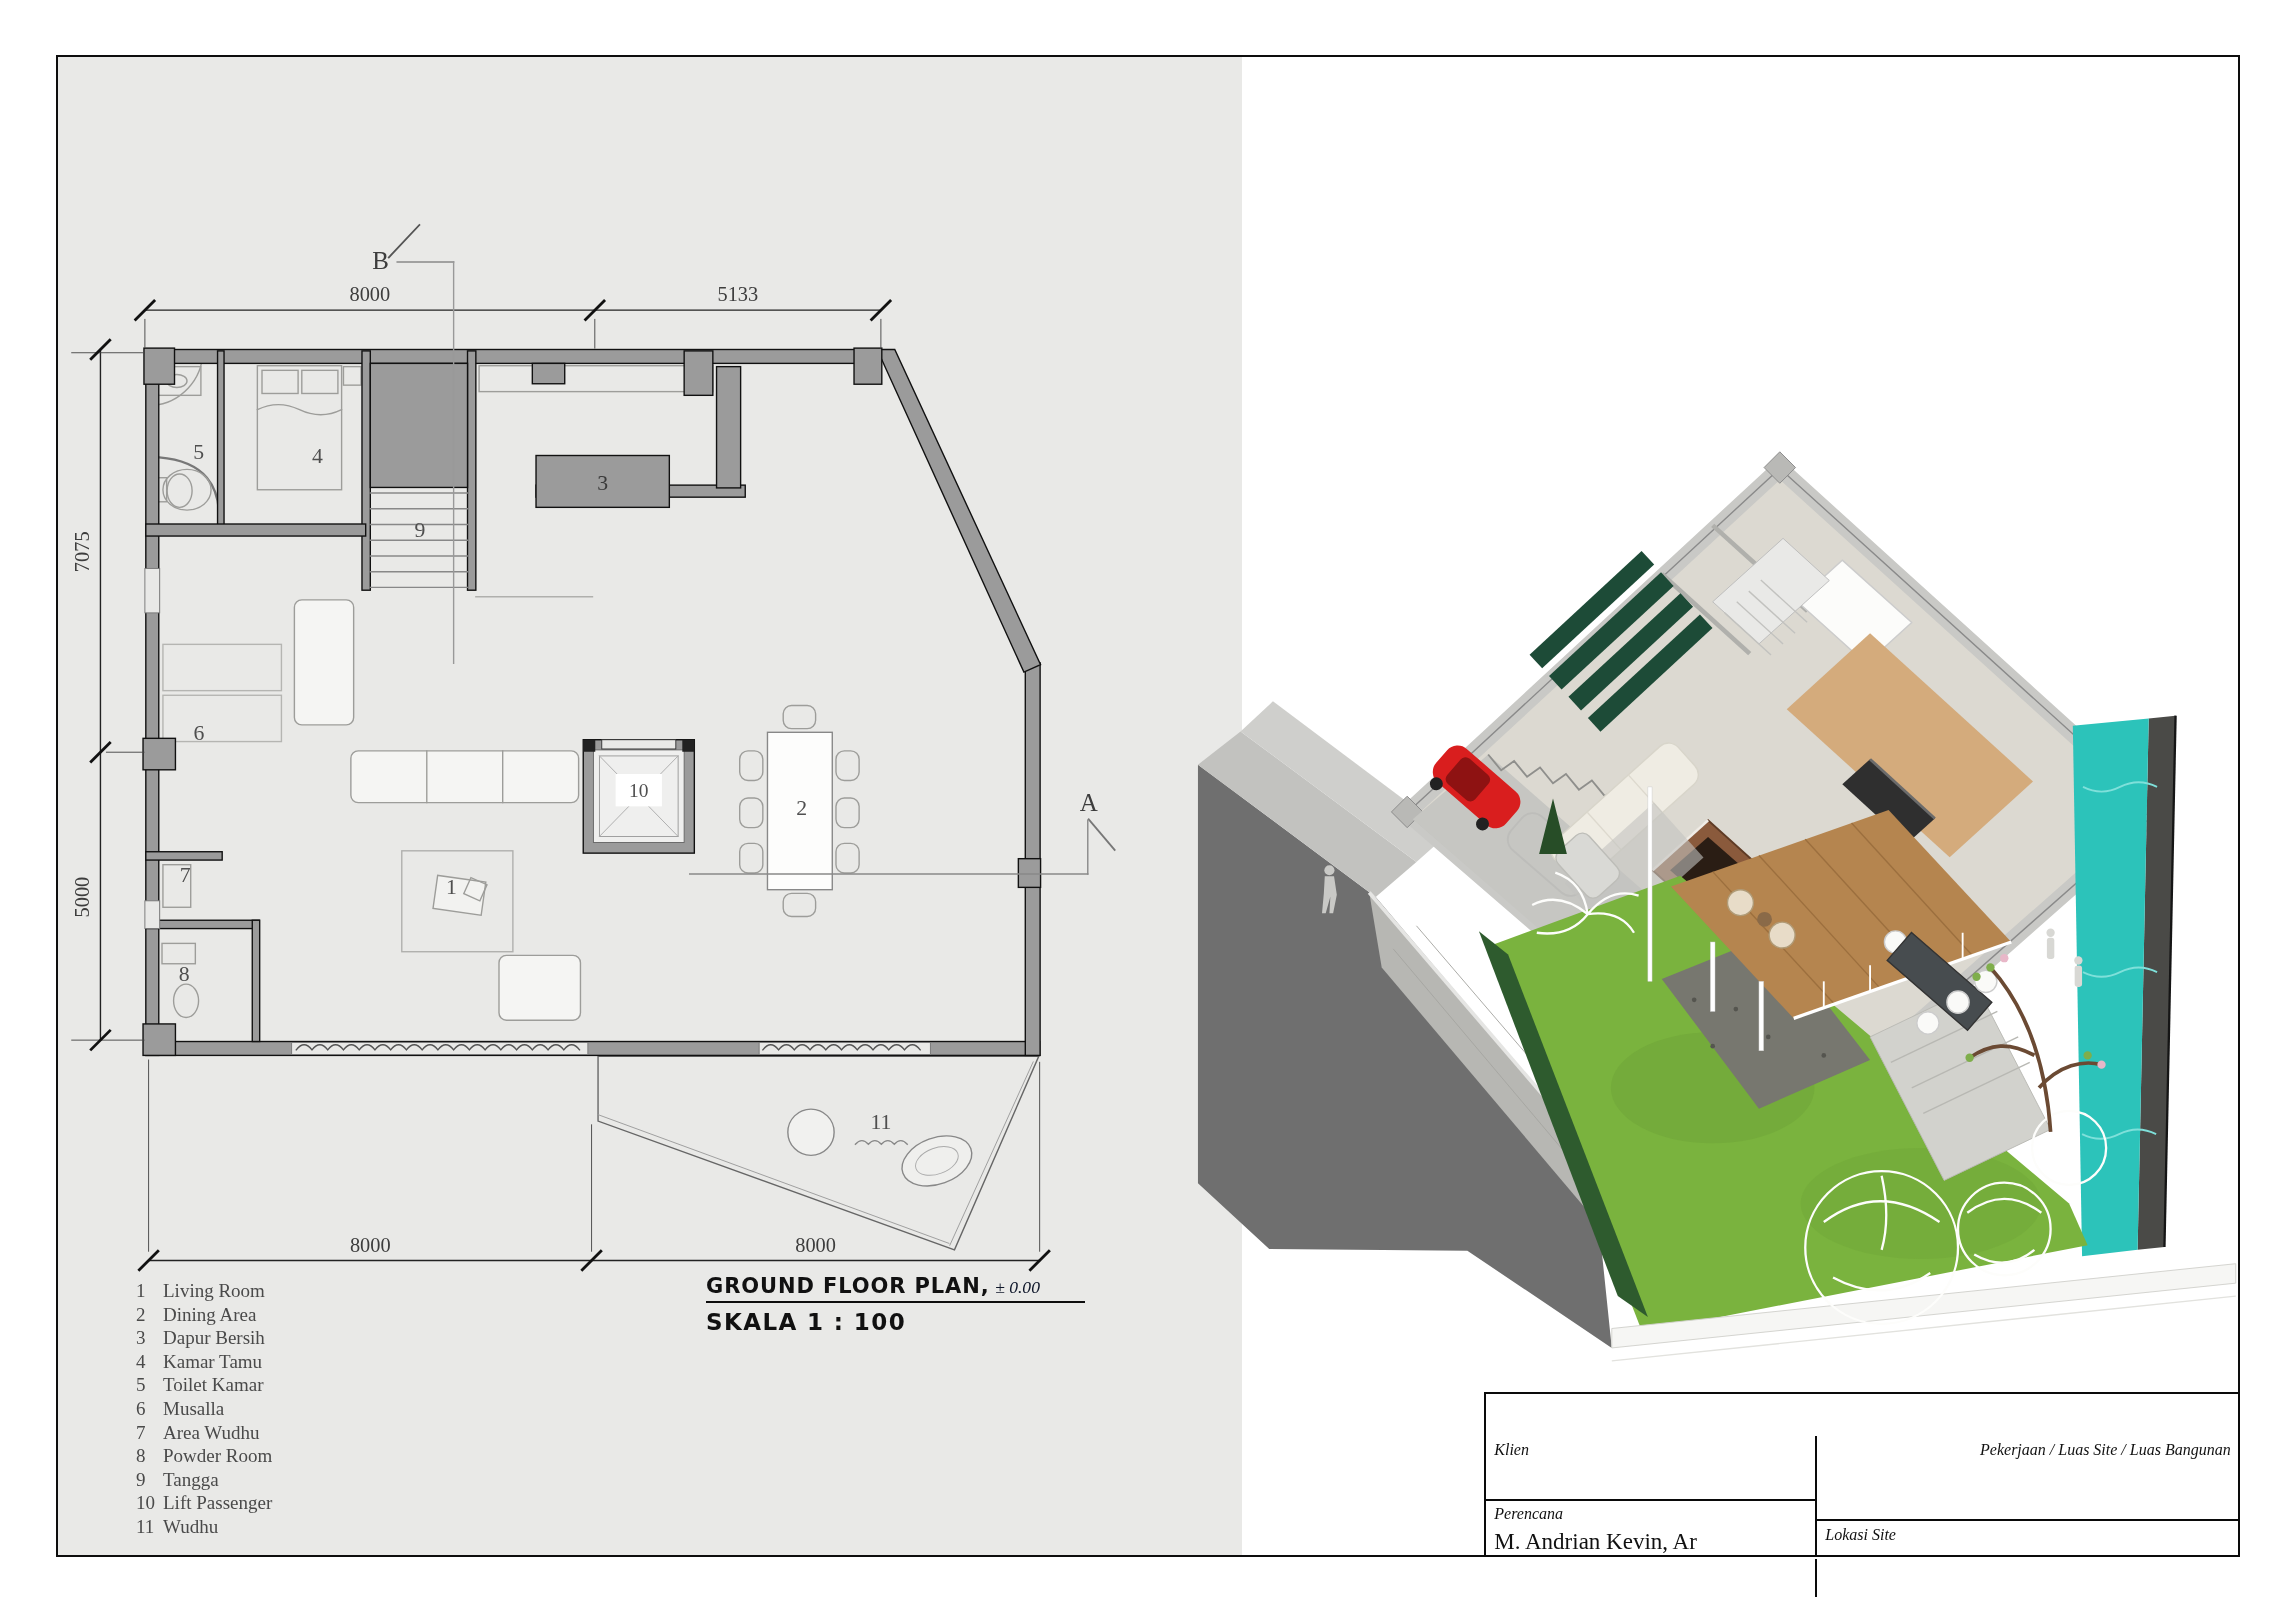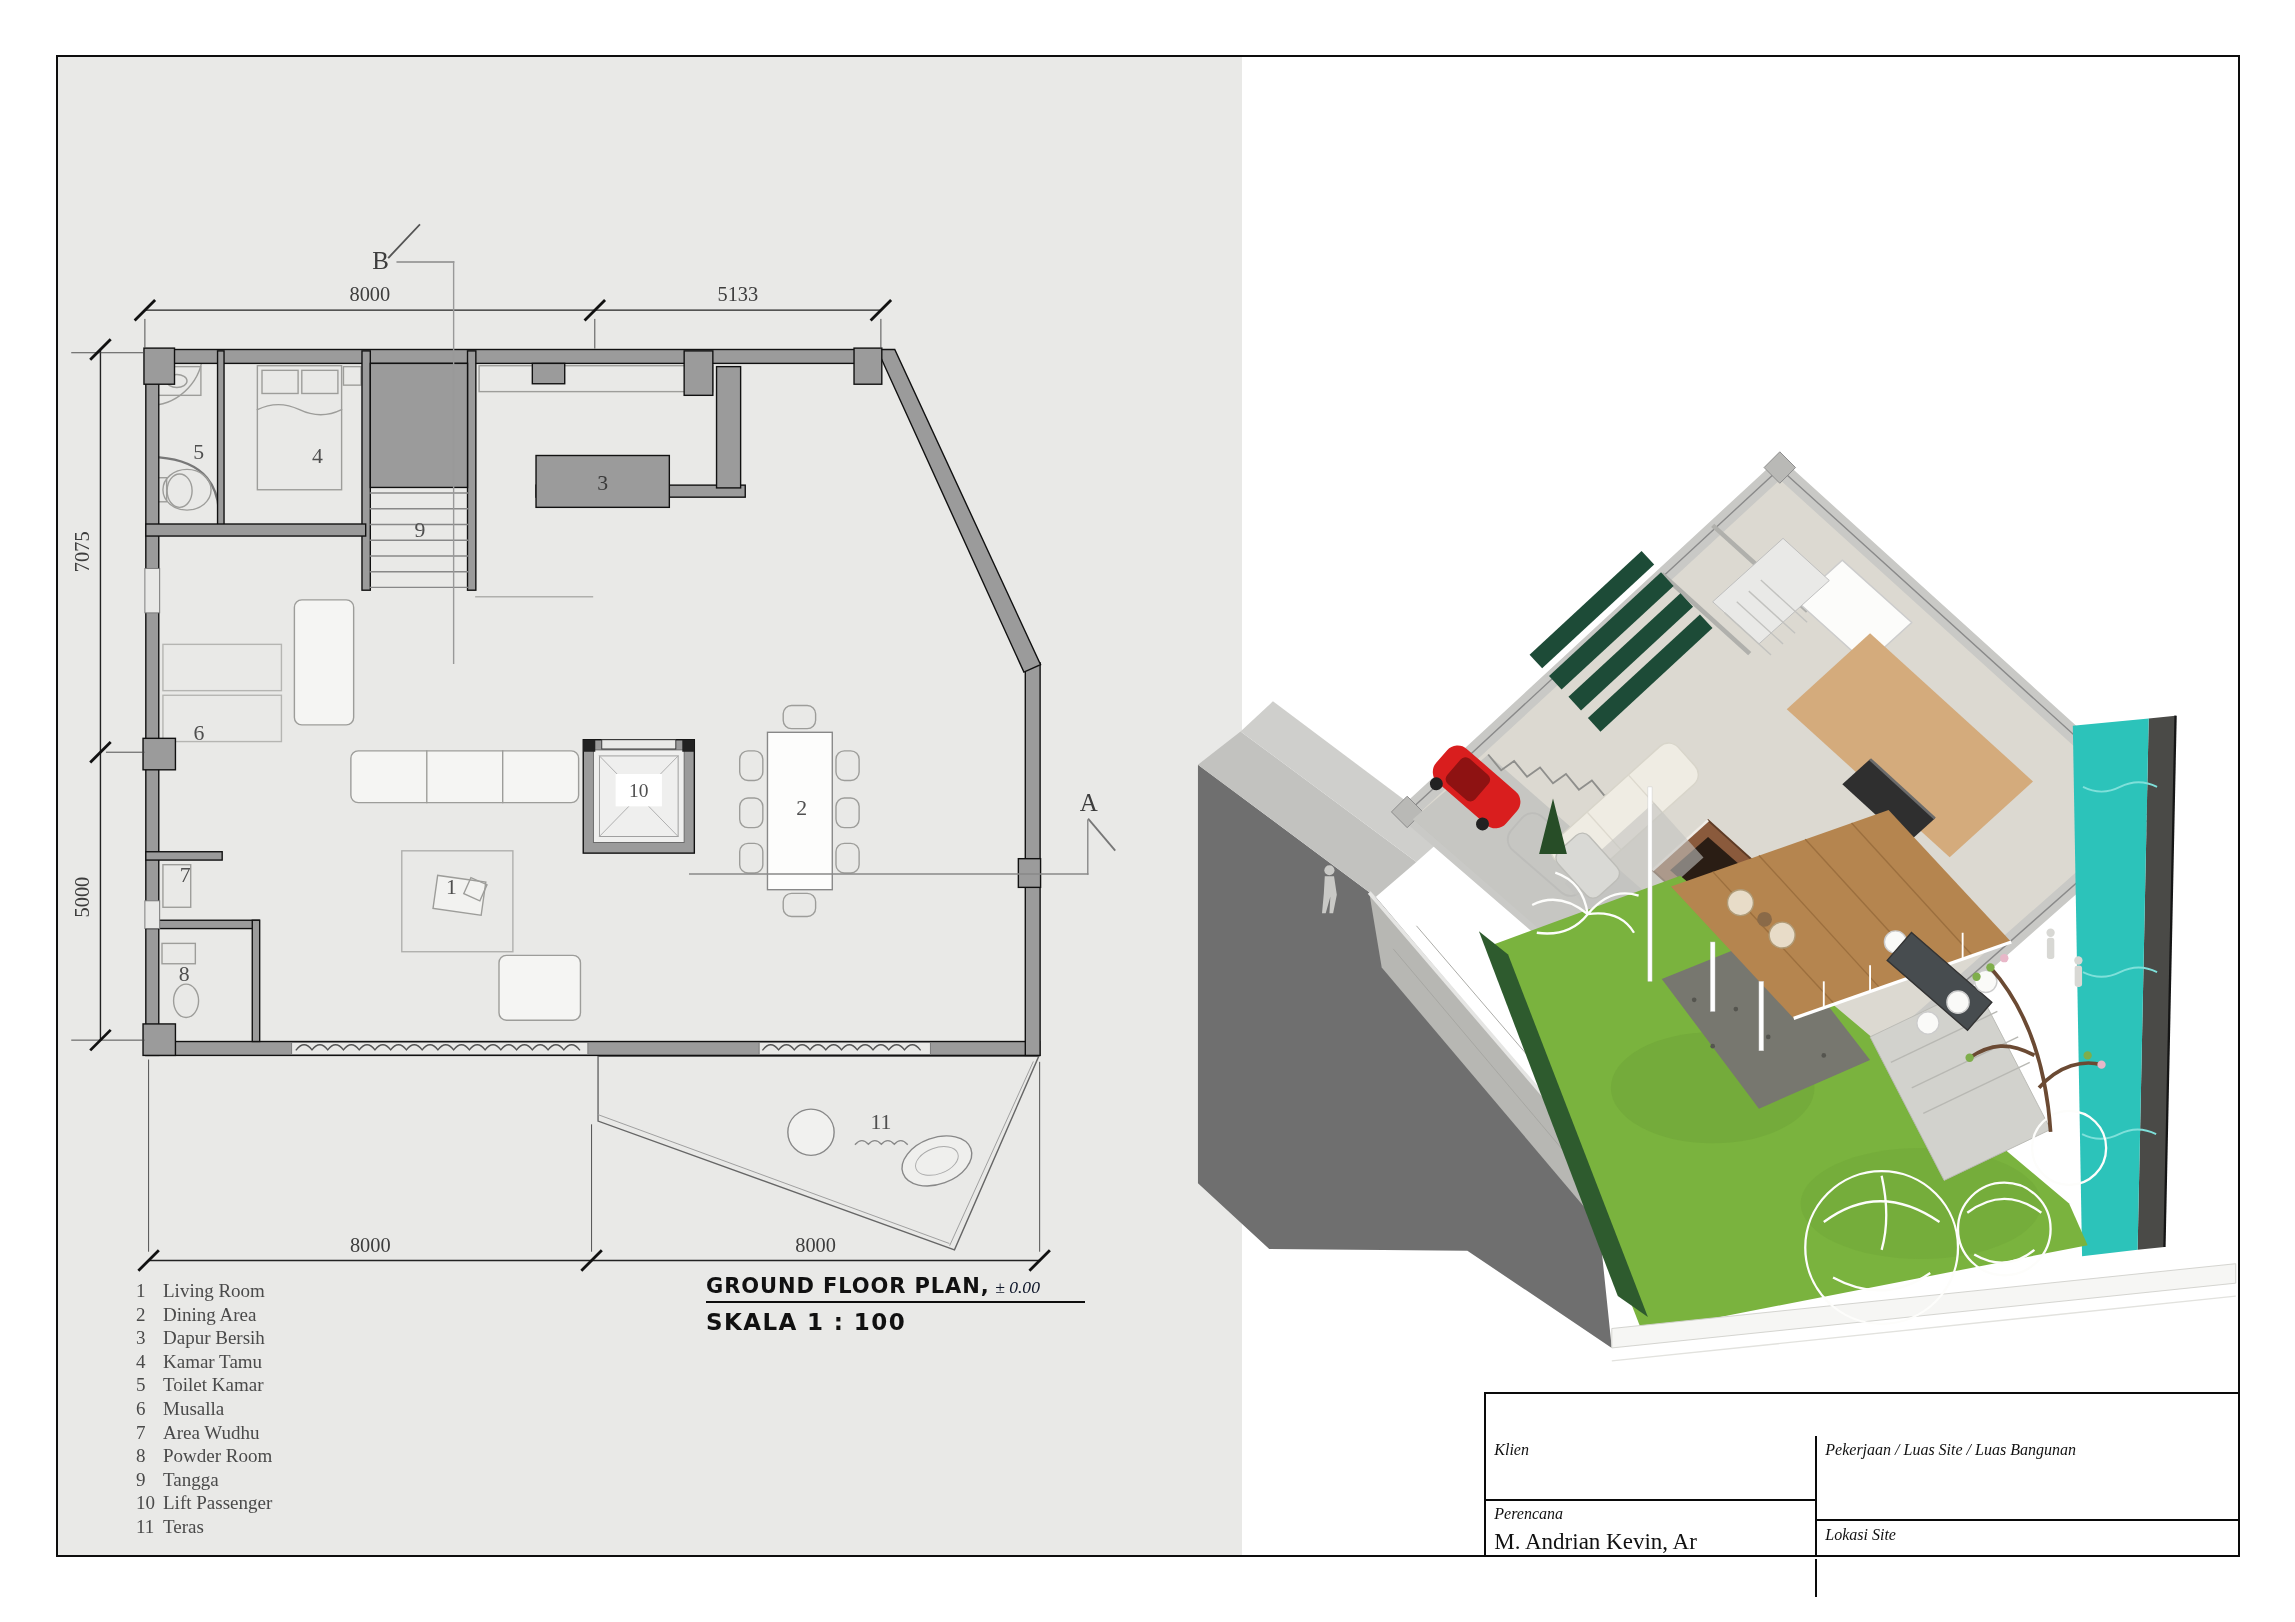--- a/index.html
+++ b/index.html
@@ -18,21 +18,21 @@
   #plan-title .t1{font-family:"DejaVu Sans", sans-serif;font-weight:bold;font-size:21px;letter-spacing:0.9px;display:inline-block;}
   #plan-title .t2{font-size:17.6px;font-style:italic;color:#0f172a;display:inline-block;margin-left:3.7px;}
   #plan-title .rule{display:block;width:379px;height:2.3px;background:#0d0d0d;margin-top:2.8px;}
   #plan-title .t3{font-family:"DejaVu Sans", sans-serif;font-weight:bold;font-size:23px;letter-spacing:1.4px;display:inline-block;margin-top:5.6px;}
   
   #tblock{left:1484px;top:1392px;width:756px;height:165px;border:2.3px solid #0a0a0a;box-sizing:border-box;background:#fff;}
   #tblock .cell{position:absolute;box-sizing:border-box;font-style:italic;font-size:16px;color:#111;padding:4.6px 8.3px;margin-top:42px;}
   #tb-klien{left:0;top:0;width:331px;height:65px;border-right:2.3px solid #0a0a0a;border-bottom:2.3px solid #0a0a0a;}
   #tb-perencana{left:0;top:64px;width:331px;height:57px;border-right:2.3px solid #0a0a0a;border-bottom:2.3px solid #0a0a0a;}
   #tb-left-extra{left:0;top:123px;width:331px;height:38px;border-right:2.3px solid #0a0a0a;}
-  #tb-pekerjaan{left:331px;top:0;width:422px;height:85px;border-bottom:2.3px solid #0a0a0a;}
+  #tb-pekerjaan{left:331px;top:0;width:422px;height:85px;border-bottom:2.3px solid #0a0a0a;text-align:right;}
   #tb-lokasi{left:331px;top:85px;width:422px;height:75px;}
   .tb-name{font-style:normal;font-size:23px;margin-top:6.5px;}
   text{font-family:"Liberation Serif", serif;}
 </style>
 </head>
 <body>
 
 <div class="abs" id="sheet"></div>
 
 <svg class="abs" id="drawing" viewBox="0 0 4958 3504" xmlns="http://www.w3.org/2000/svg">
@@ -432,21 +432,21 @@
   <div class="lrow">
       <span class="no">9</span>
       <span>Tangga</span>
     </div>
   <div class="lrow">
       <span class="no">10</span>
       <span>Lift Passenger</span>
     </div>
   <div class="lrow">
       <span class="no">11</span>
-      <span>Teras</span>
+      <span>Wudhu</span>
     </div>
 </div>
 
 <div class="abs" id="plan-title">
   <span class="t1">GROUND FLOOR PLAN,</span>
   <span class="t2">± 0.00</span>
   <span class="rule"></span>
   <span class="t3">SKALA 1 : 100</span>
 </div>
 

